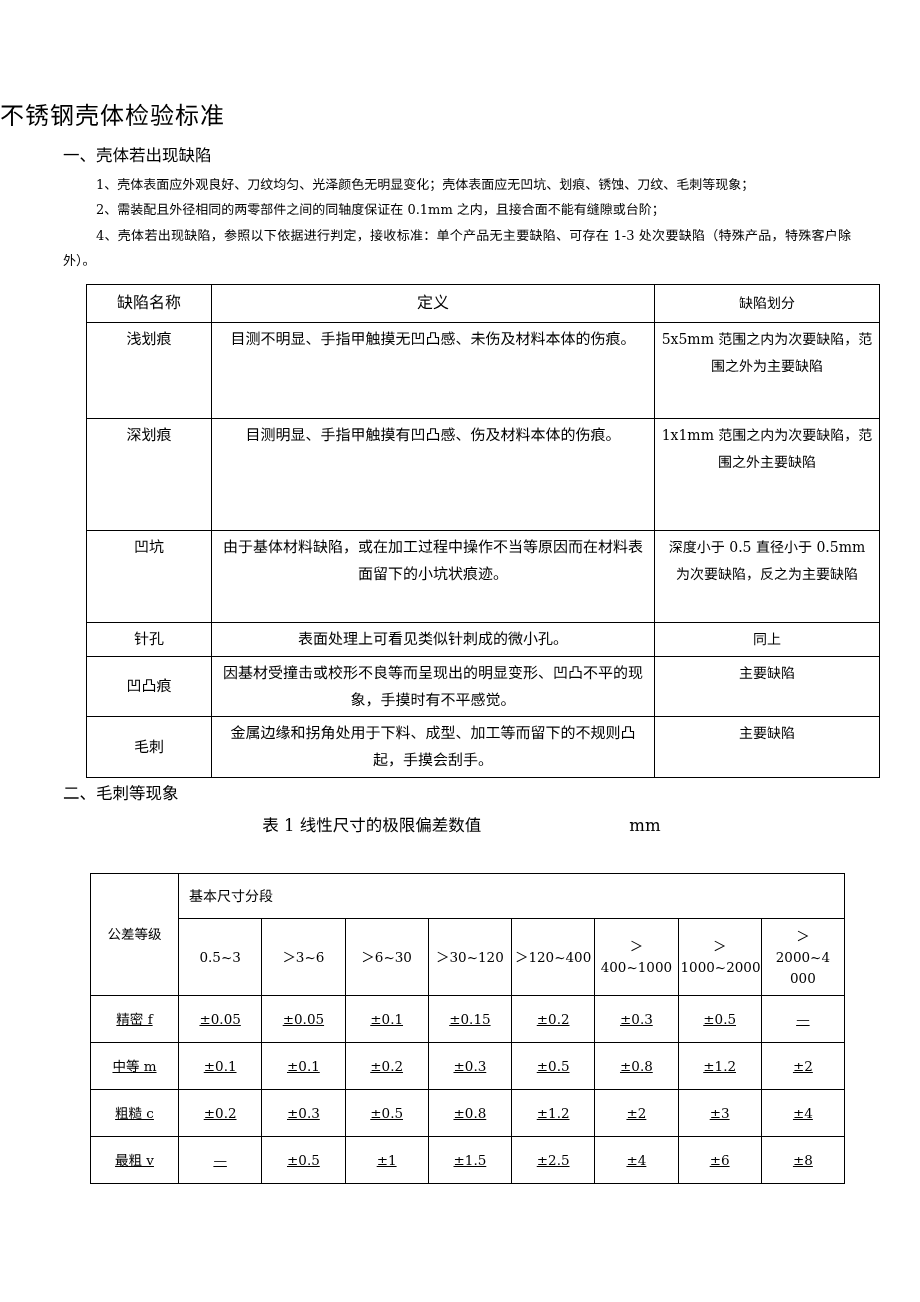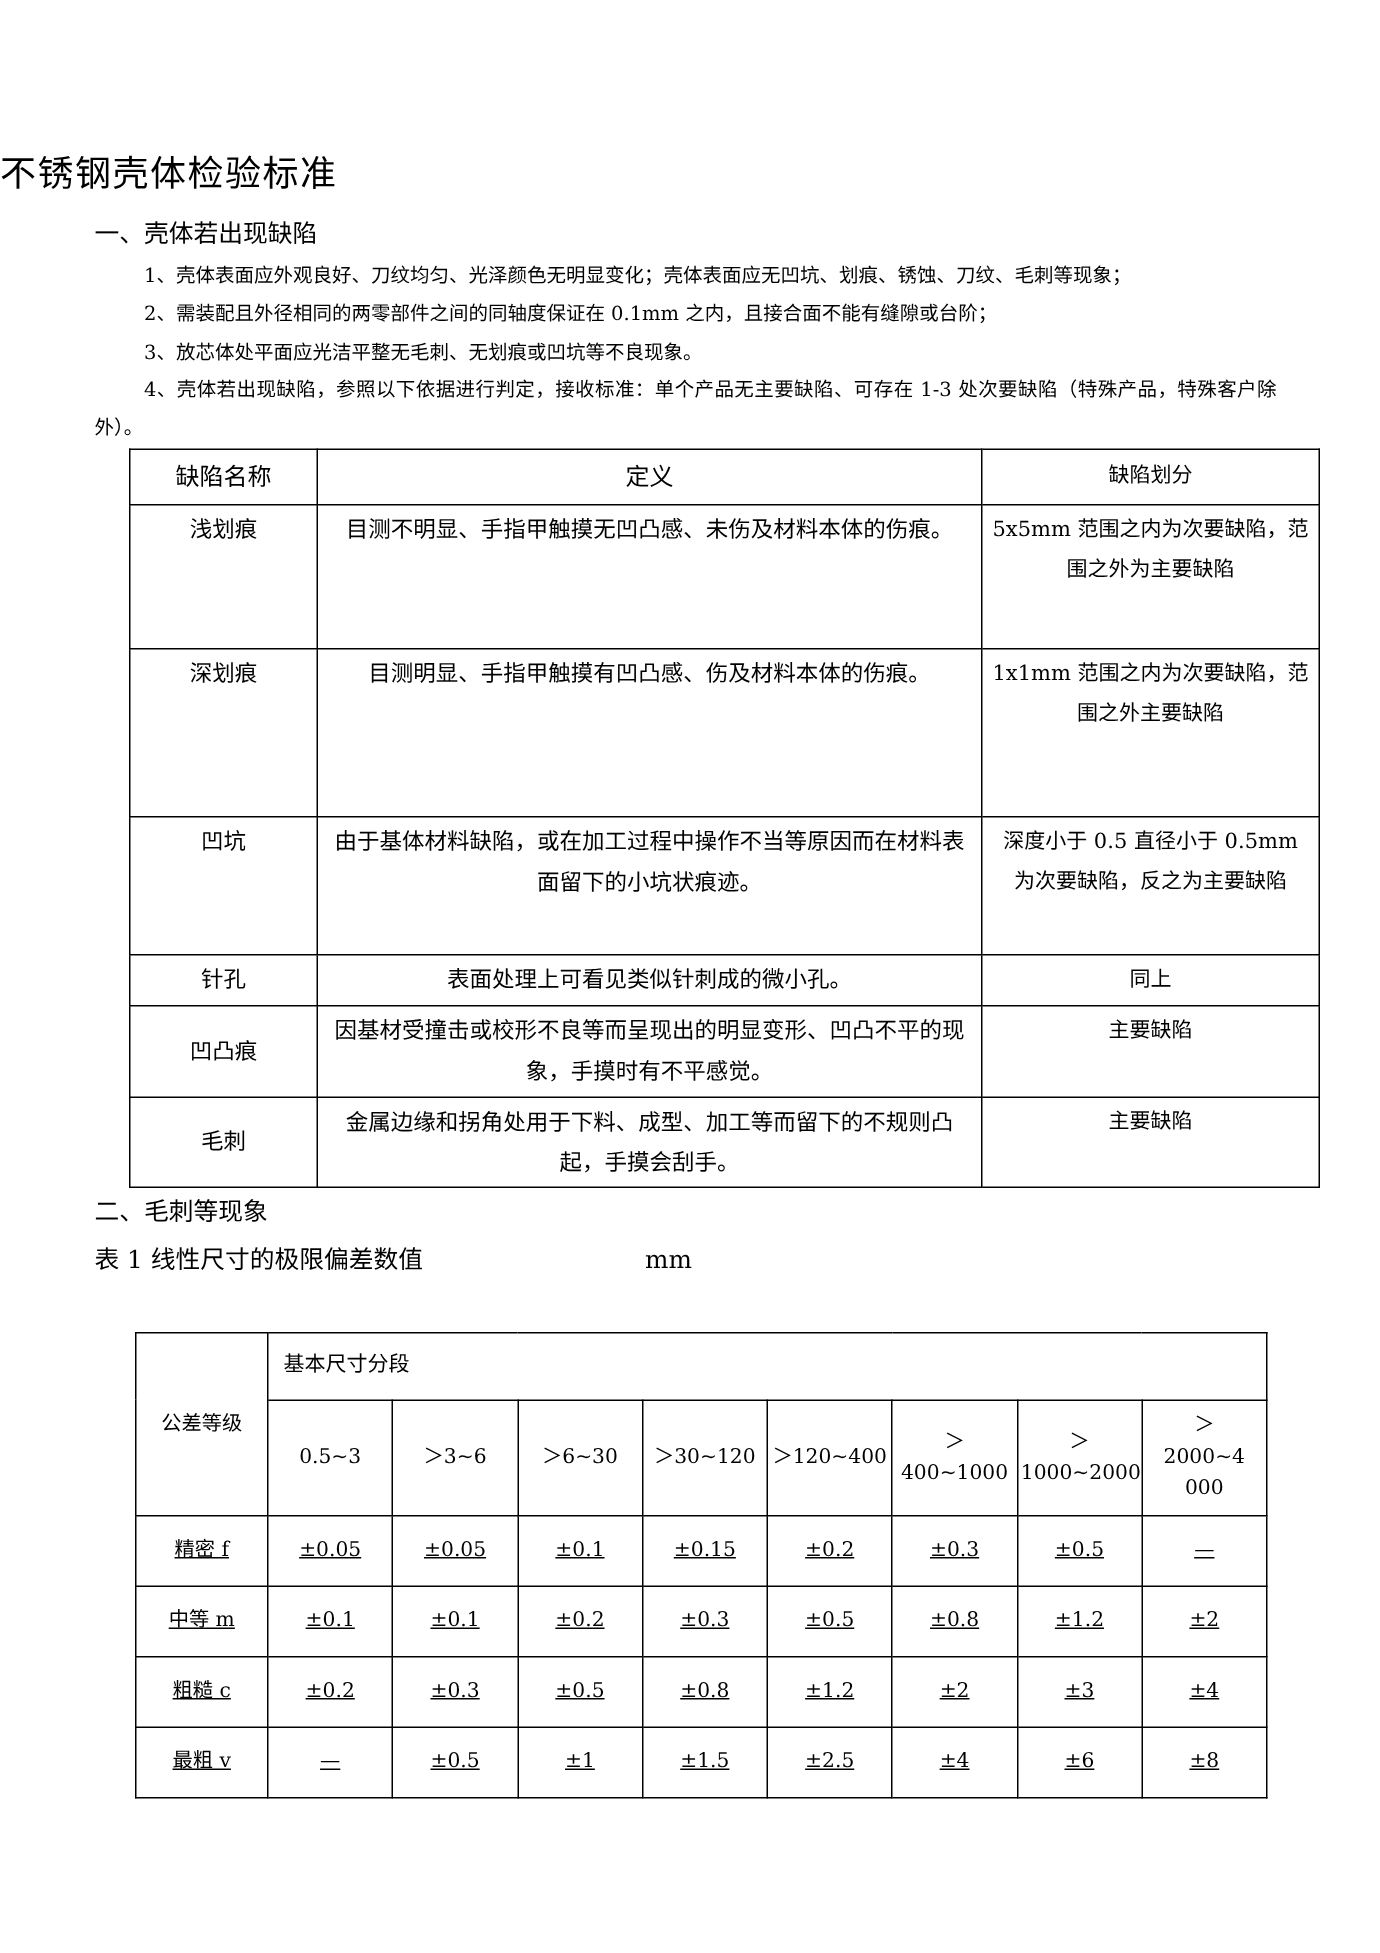--- a/index.html
+++ b/index.html
@@ -49,21 +49,21 @@
     text-align: justify;
     text-indent: 33px;
   }
 
   .spacer-sm { height: 9px; }
 
   
   .tbl-wrap1 {
     padding-left: 86px;
     padding-right: 84px;
-    margin-top: 0;
+    margin-top: 11px;
   }
   table.defects {
     border-collapse: collapse;
     width: 762px;
     table-layout: fixed;
     font-size: 15px;
   }
   table.defects td, table.defects th {
     border: 1px solid #000000;
     padding: 3px 5px;
@@ -101,21 +101,21 @@
   .cell-center-mid { vertical-align: middle !important; }
 
   
   .cap-row {
     font-size: 16.5px;
     line-height: 1.9;
     margin: 0;
     padding-left: 63px;
     padding-right: 60px;
     display: block;
-    text-align: left;
+    text-align: center;
   }
   .cap-row .cap-text { }
   .cap-row .cap-unit {
     display: inline-block;
     margin-left: 148px;
   }
 
   
   .tbl-wrap2 {
     padding-left: 90px;
@@ -175,21 +175,20 @@
 
 <div class="page">
 
   <h1 class="doc-title">不锈钢壳体检验标准</h1>
 
   <div class="spacer-sm"></div>
 
   <p class="section-head">一、壳体若出现缺陷</p>
   <p class="para">1、壳体表面应外观良好、刀纹均匀、光泽颜色无明显变化；壳体表面应无凹坑、划痕、锈蚀、刀纹、毛刺等现象；</p>
   <p class="para">2、需装配且外径相同的两零部件之间的同轴度保证在 0.1mm 之内，且接合面不能有缝隙或台阶；</p>
-  <p class="para">3、放芯体处平面应光洁平整无毛刺、无划痕或凹坑等不良现象。</p>
   <p class="para">4、壳体若出现缺陷，参照以下依据进行判定，接收标准：单个产品无主要缺陷、可存在 1-3 处次要缺陷（特殊产品，特殊客户除外）。</p>
 
   <div class="tbl-wrap1">
     <table class="defects">
       <thead>
         <tr>
           <td class="c-name">缺陷名称</td>
           <td class="c-def">定义</td>
           <td class="c-grade">缺陷划分</td>
         </tr>

